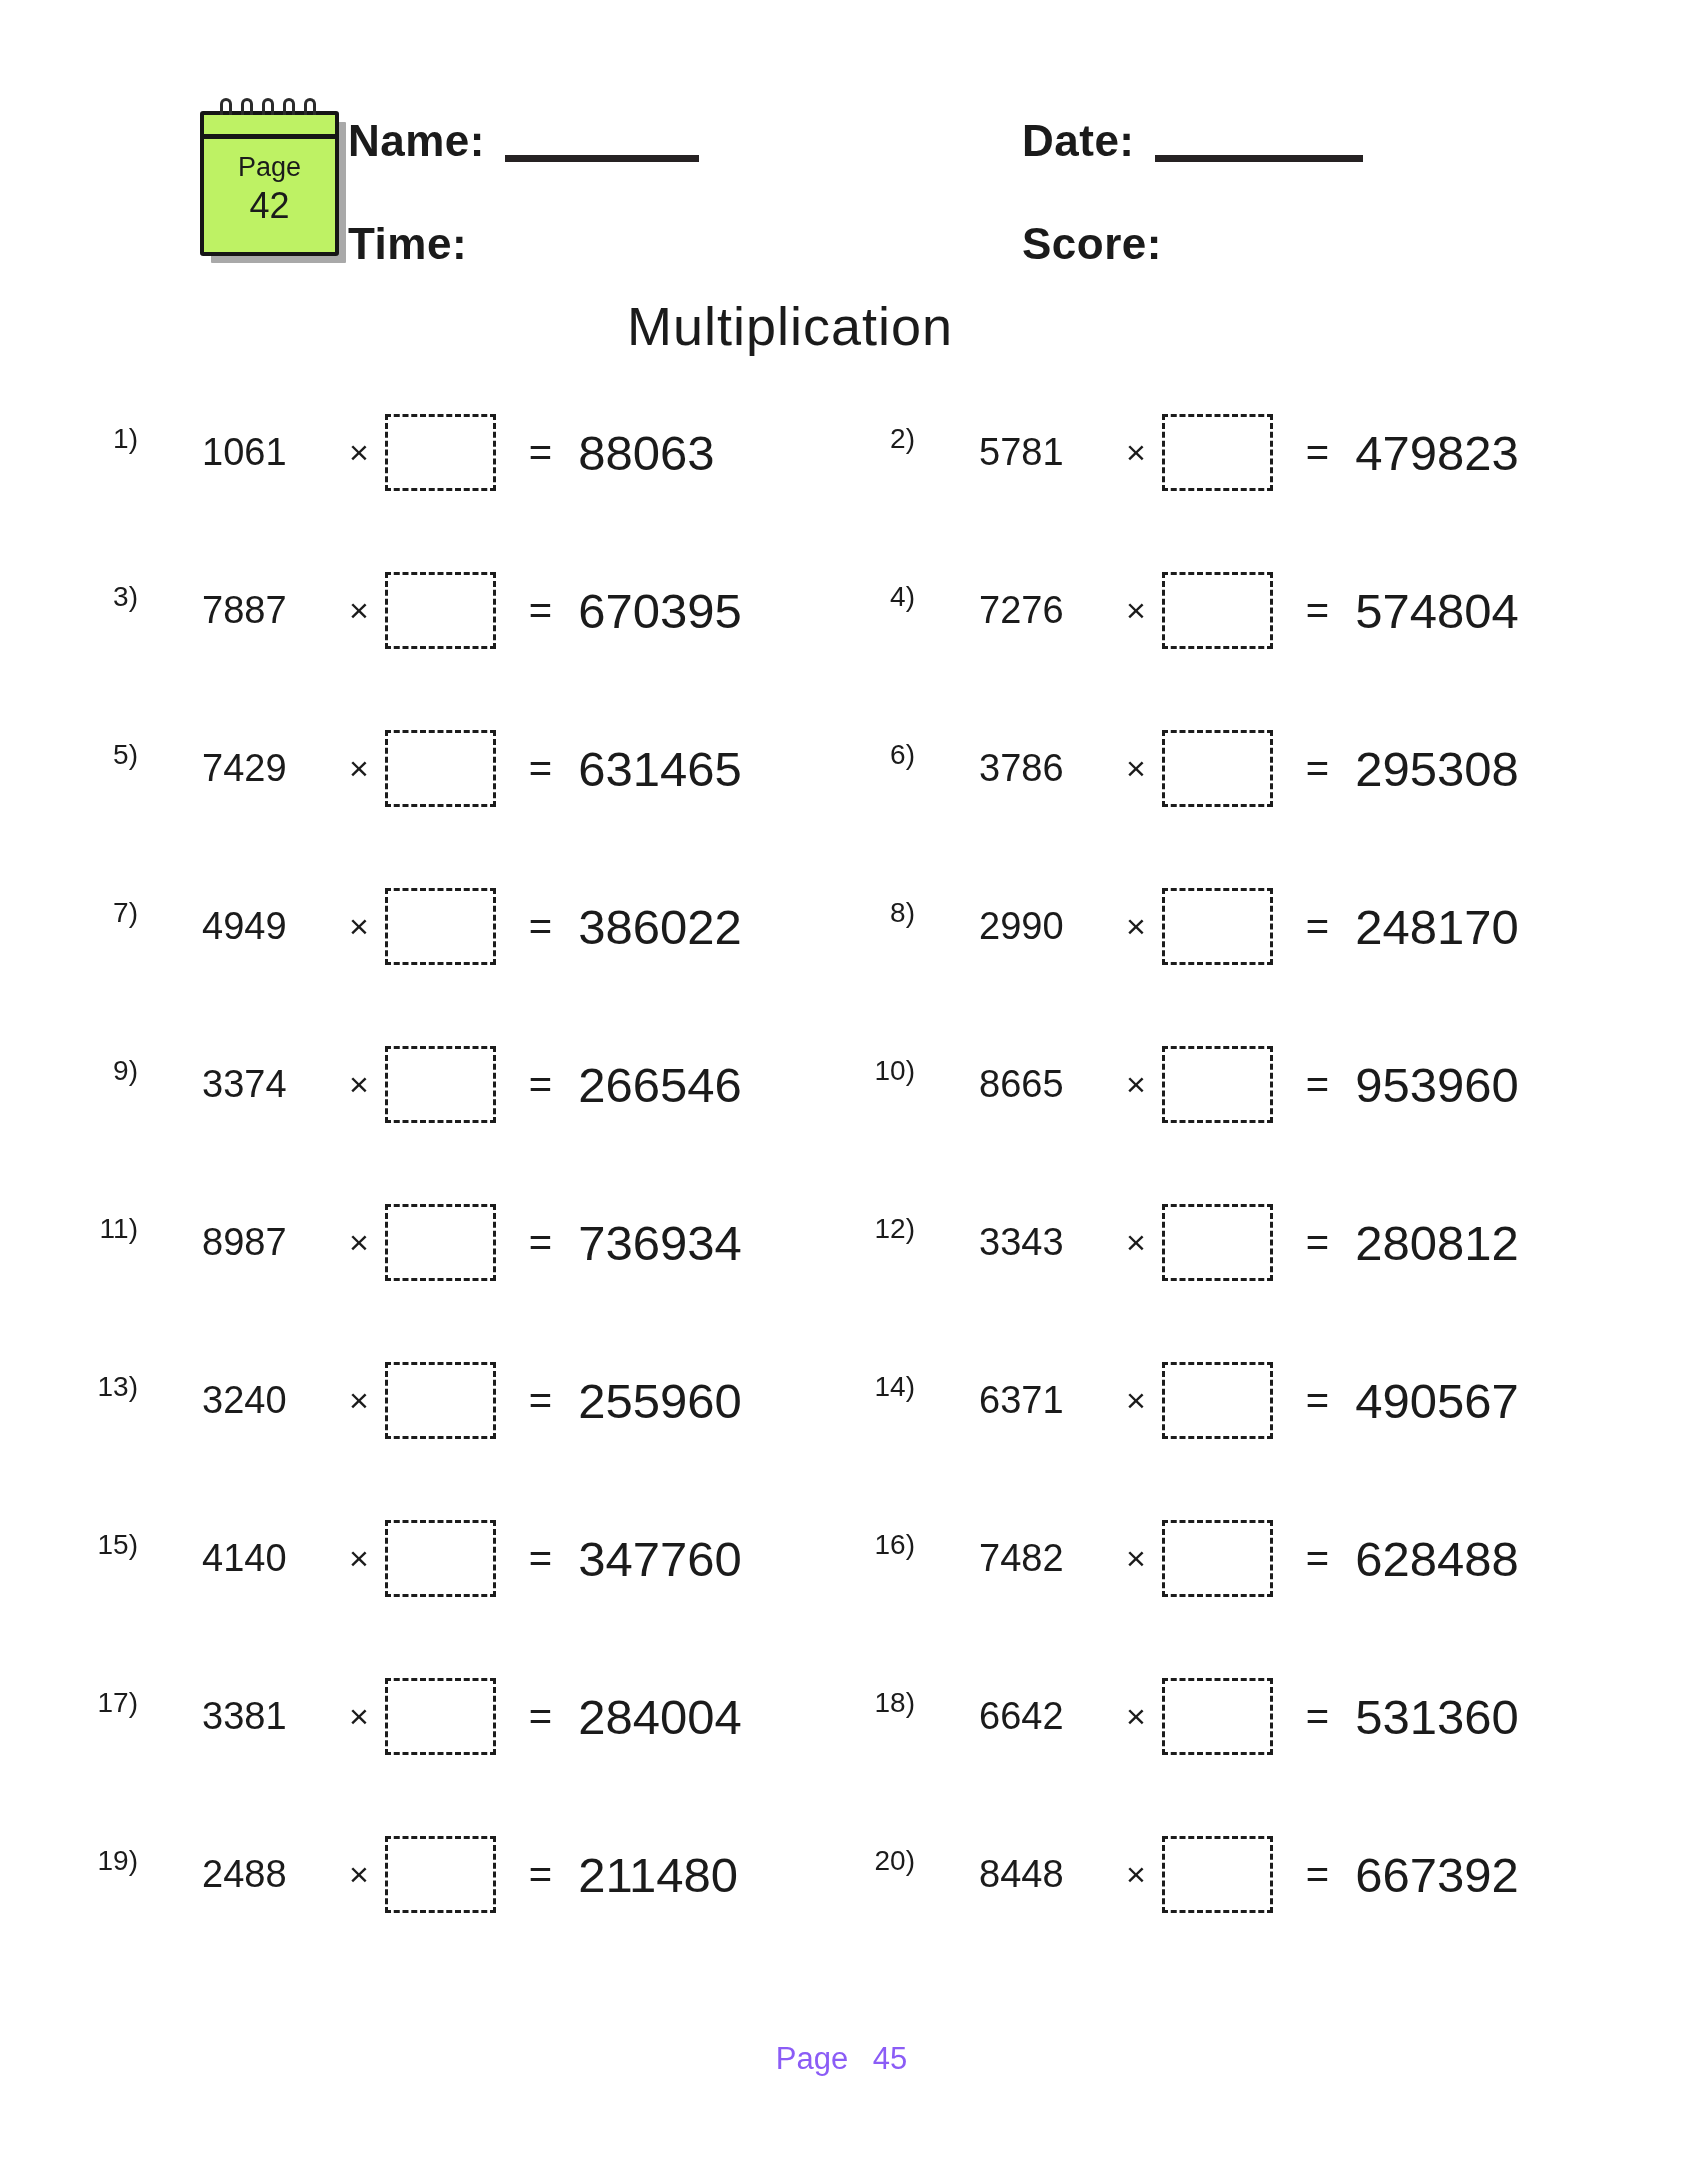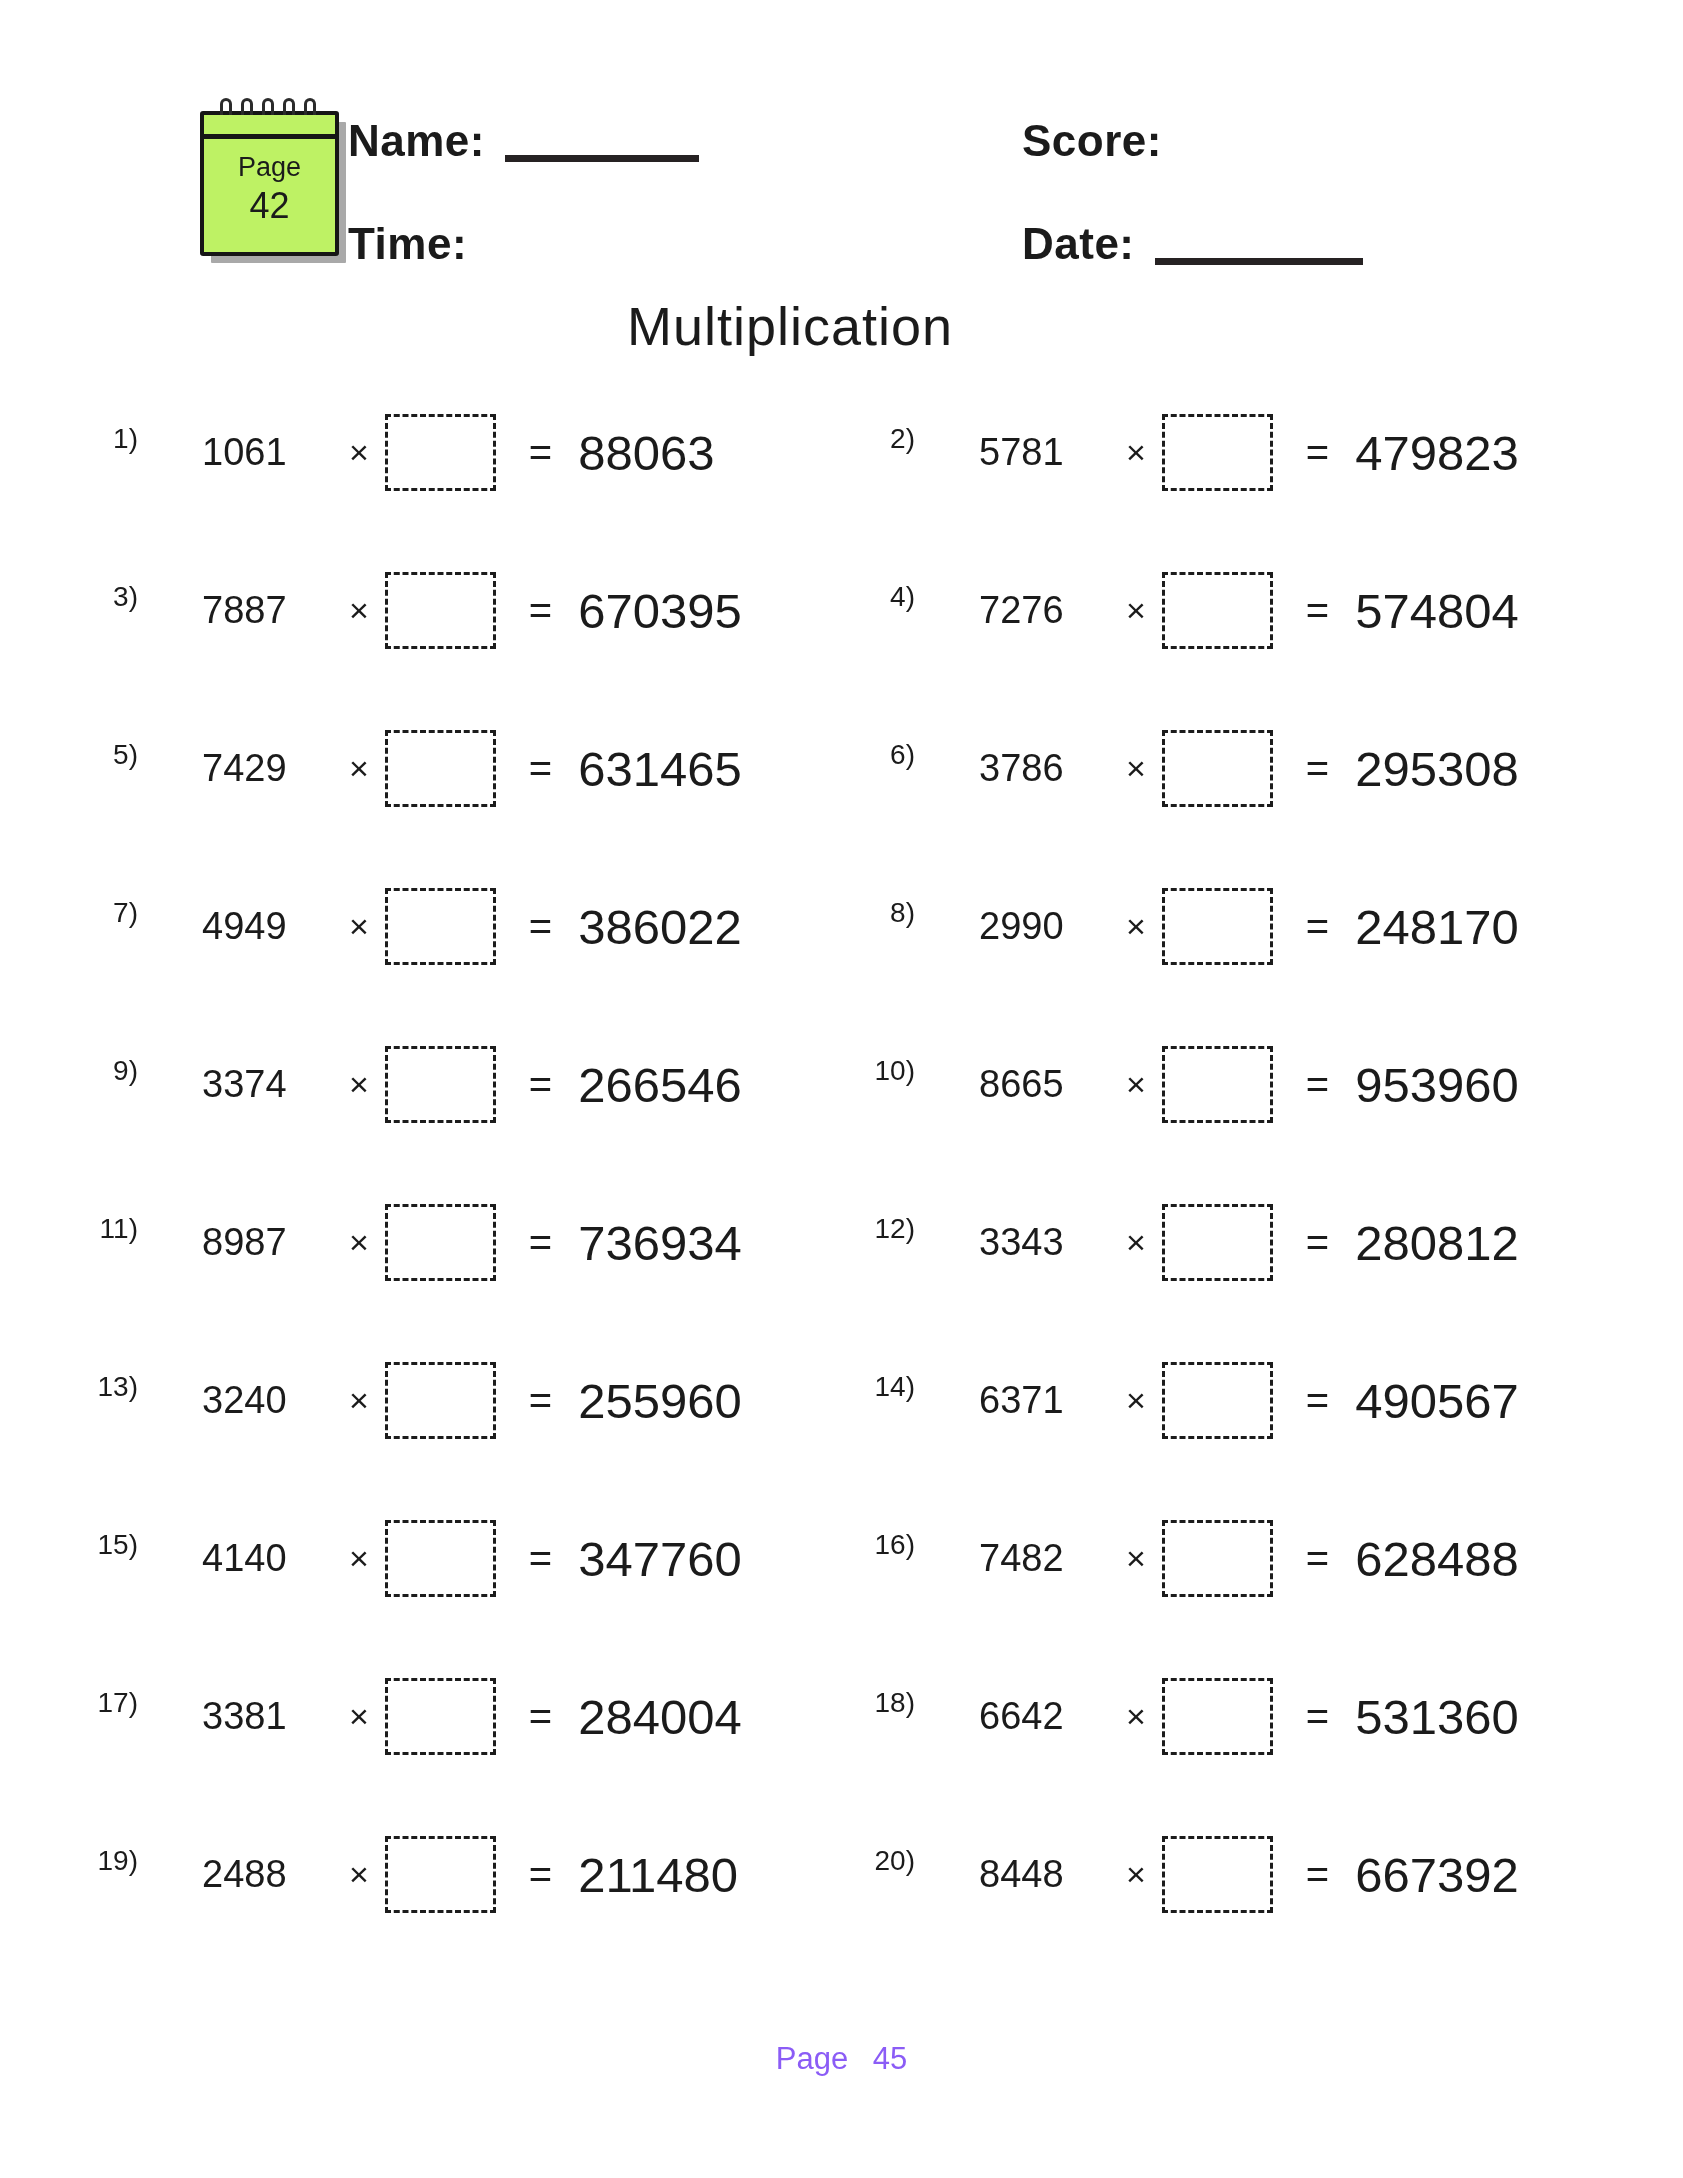--- a/index.html
+++ b/index.html
@@ -128,26 +128,26 @@
         <span class="hdr-label">Name:</span>
         <span class="blank-line blank-name"></span>
       </div>
       <div class="label-row">
         <span class="hdr-label">Time:</span>
       </div>
     </div>
 
     <div class="right-labels">
       <div class="label-row">
-        <span class="hdr-label">Score:</span>
-      </div>
-      <div class="label-row">
         <span class="hdr-label">Date:</span>
         <span class="blank-line blank-date"></span>
       </div>
+      <div class="label-row">
+        <span class="hdr-label">Score:</span>
+      </div>
     </div>
 
   </div>
 
   <div class="title">Multiplication</div>
 
   <div class="problems">
 
     <div class="cell">
       <span class="pnum">1)</span>

